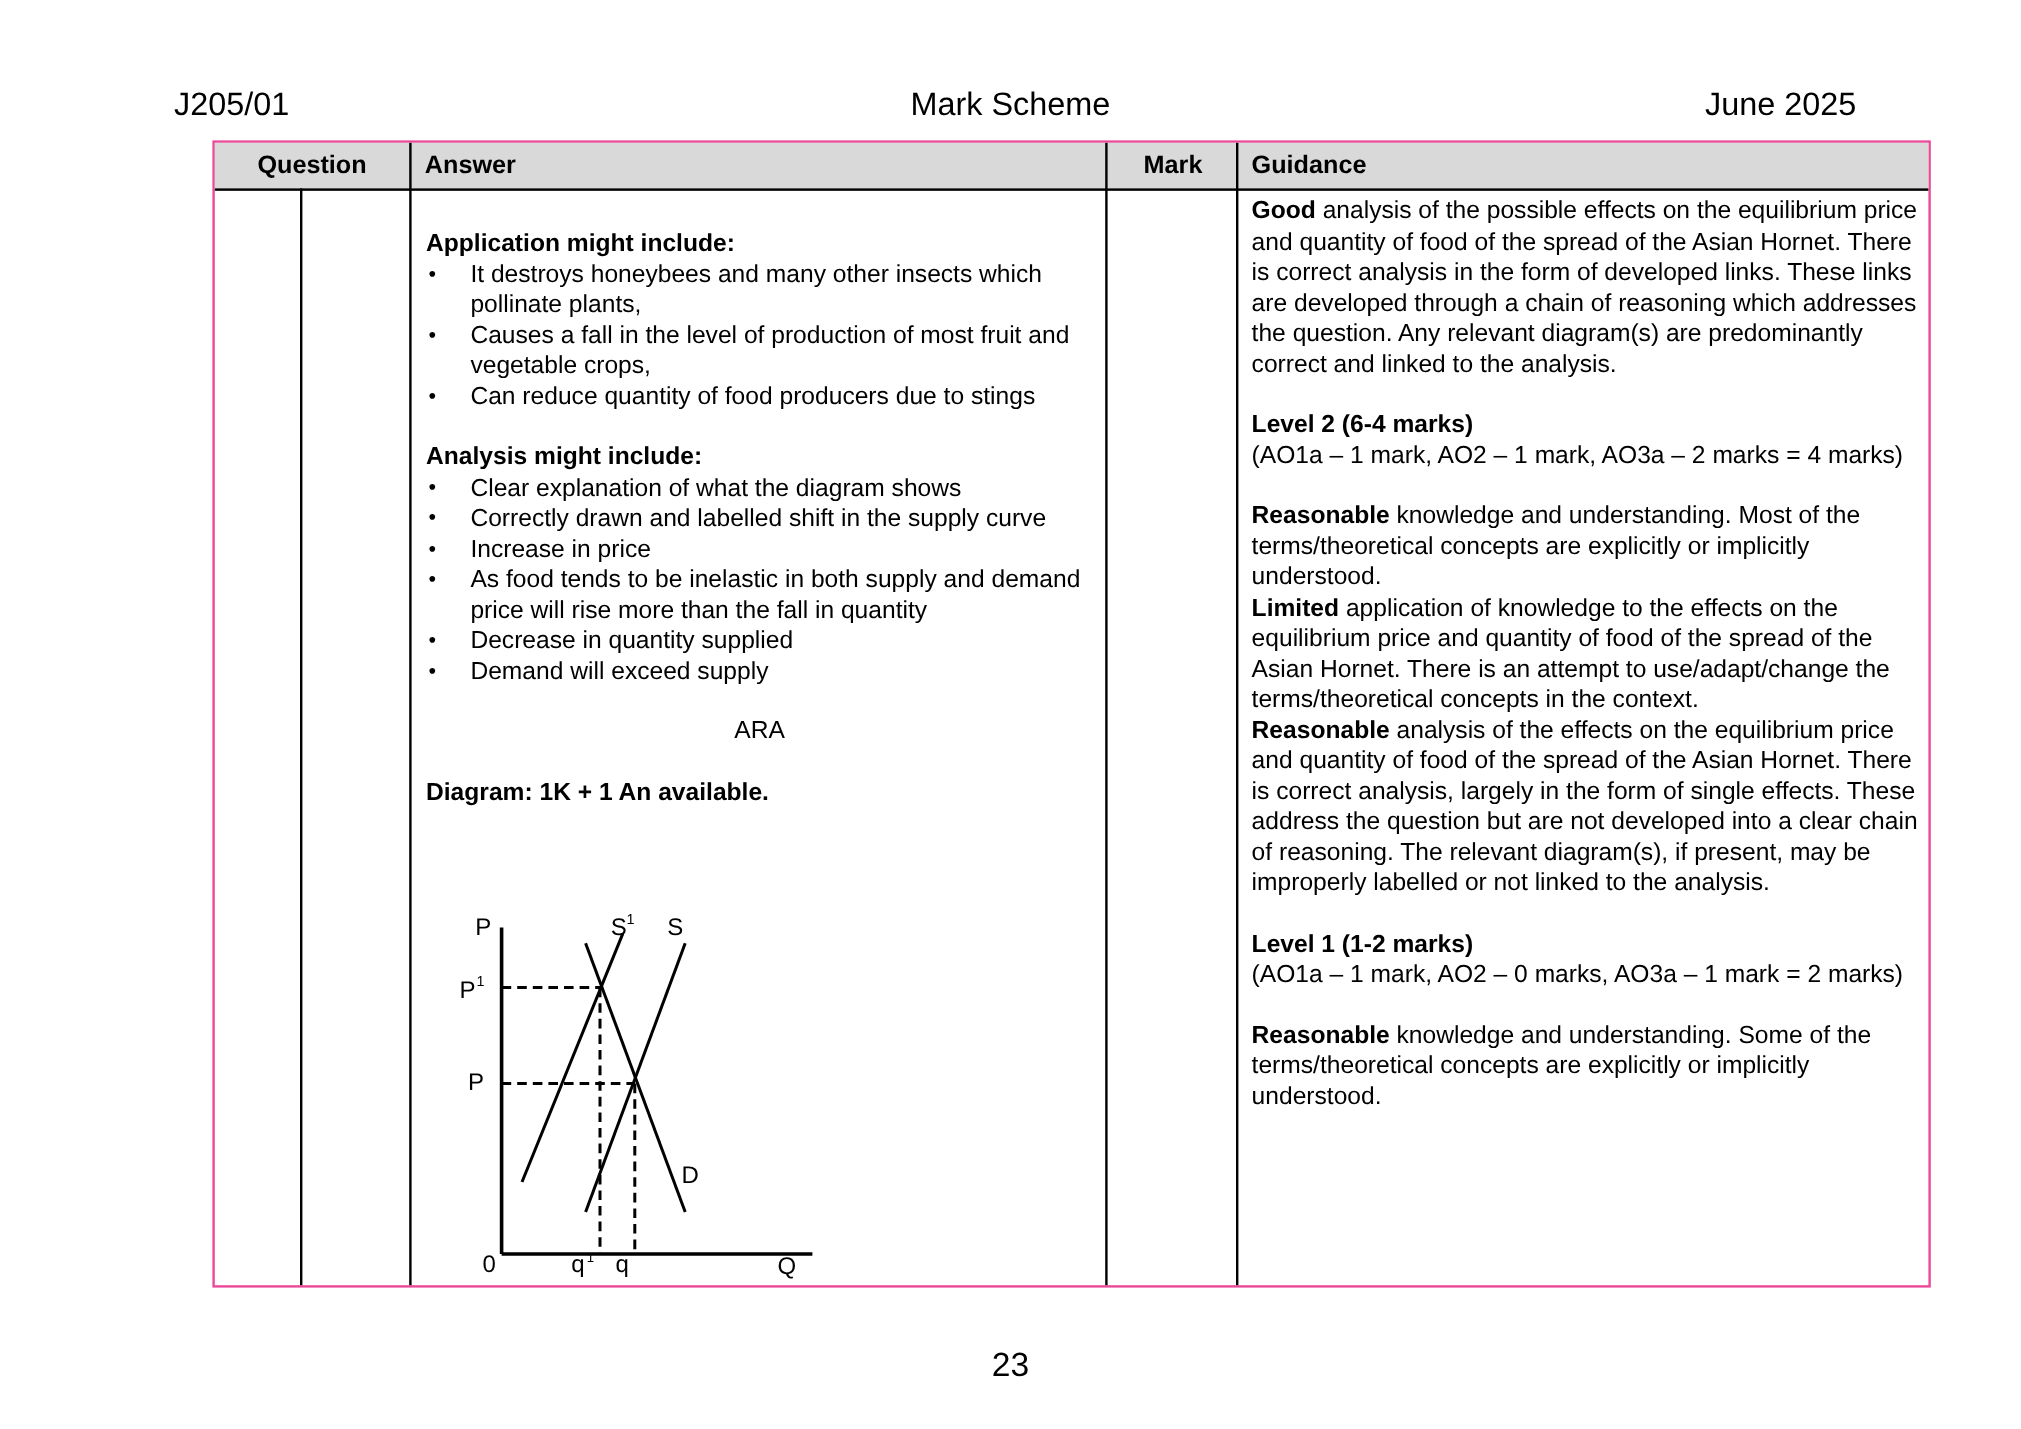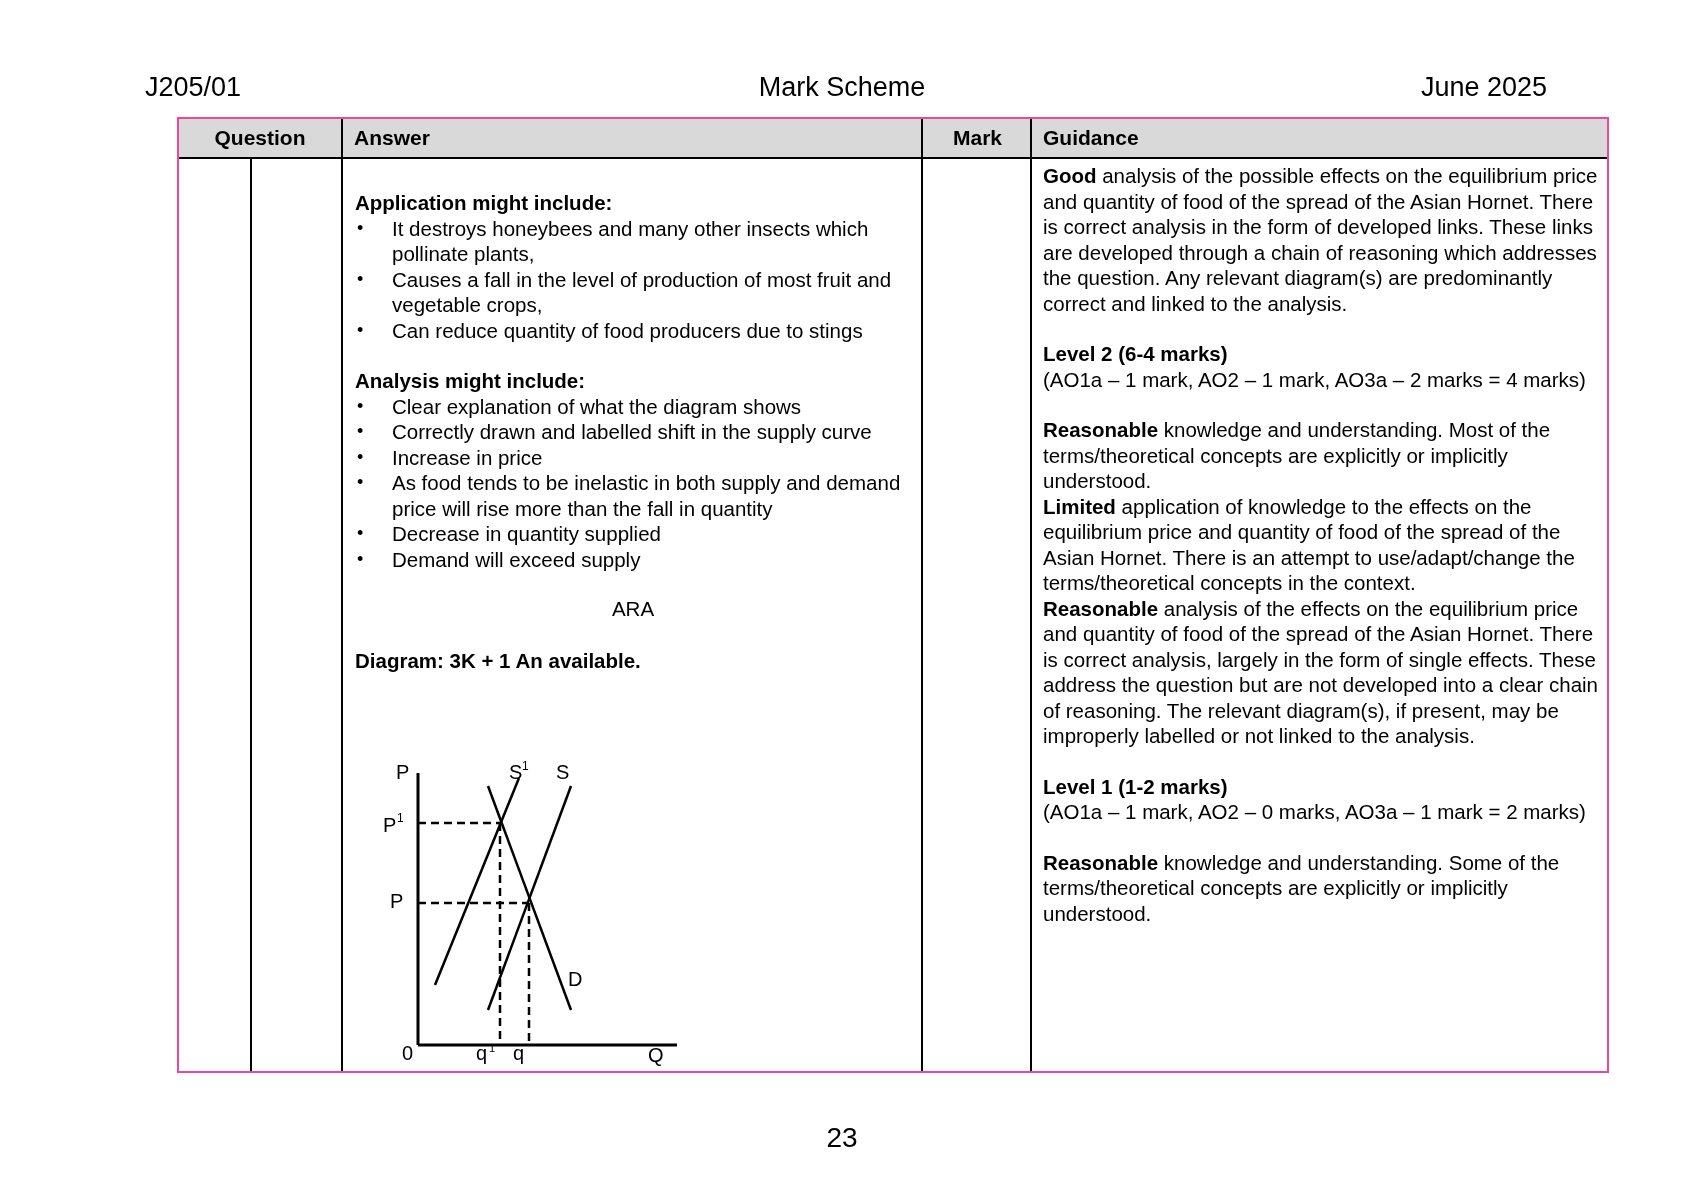--- a/index.html
+++ b/index.html
@@ -64,21 +64,21 @@
       <li>Clear explanation of what the diagram shows</li>
       <li>Correctly drawn and  labelled shift in the supply curve</li>
       <li>Increase in price</li>
       <li>As food tends to be inelastic in both supply and demand price will rise more than the fall in quantity</li>
       <li>Decrease in quantity supplied</li>
       <li>Demand will exceed supply</li>
     </ul>
     <div style="height:24px;"></div>
     <div class="ara">ARA</div>
     <div style="height:26px;"></div>
-    <p class="sec-title">Diagram: 3K + 1 An available.</p>
+    <p class="sec-title">Diagram: 1K + 1 An available.</p>
   </div>
 
   <div class="cell" style="left:744px;top:40px;width:107px;"></div>
 
   <div class="cell" style="left:864px;top:44px;width:560px;">
     <p class="para"><b>Good</b><span> analysis of the possible effects on the equilibrium price and quantity of food of the spread of the Asian Hornet. There is correct analysis in the form of developed links. These links are developed through a chain of reasoning which addresses the question. Any relevant diagram(s) are predominantly correct and linked to the analysis.</span></p>
     <div class="gap"></div>
     <p class="para sec-title">Level 2 (6-4 marks)</p>
     <p class="para">(AO1a – 1 mark, AO2 – 1 mark, AO3a – 2 marks = 4 marks)</p>
     <div class="gap"></div>

